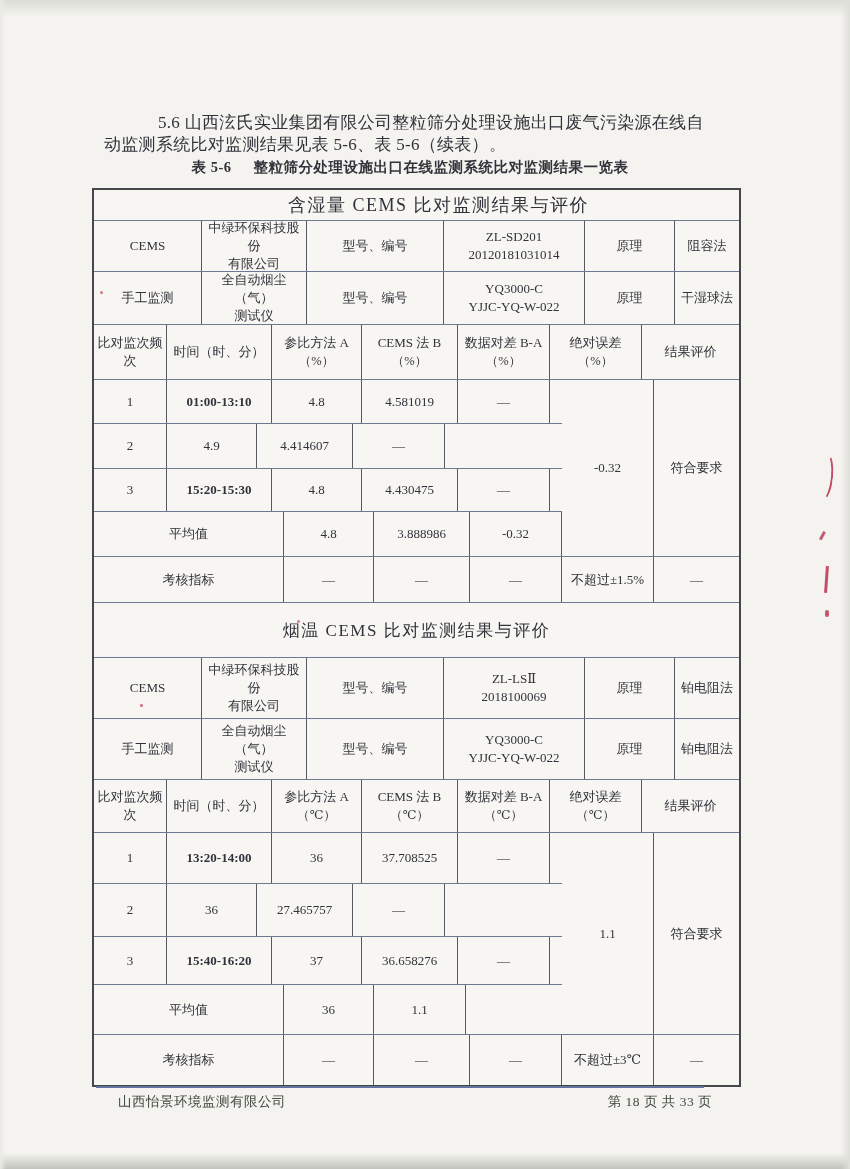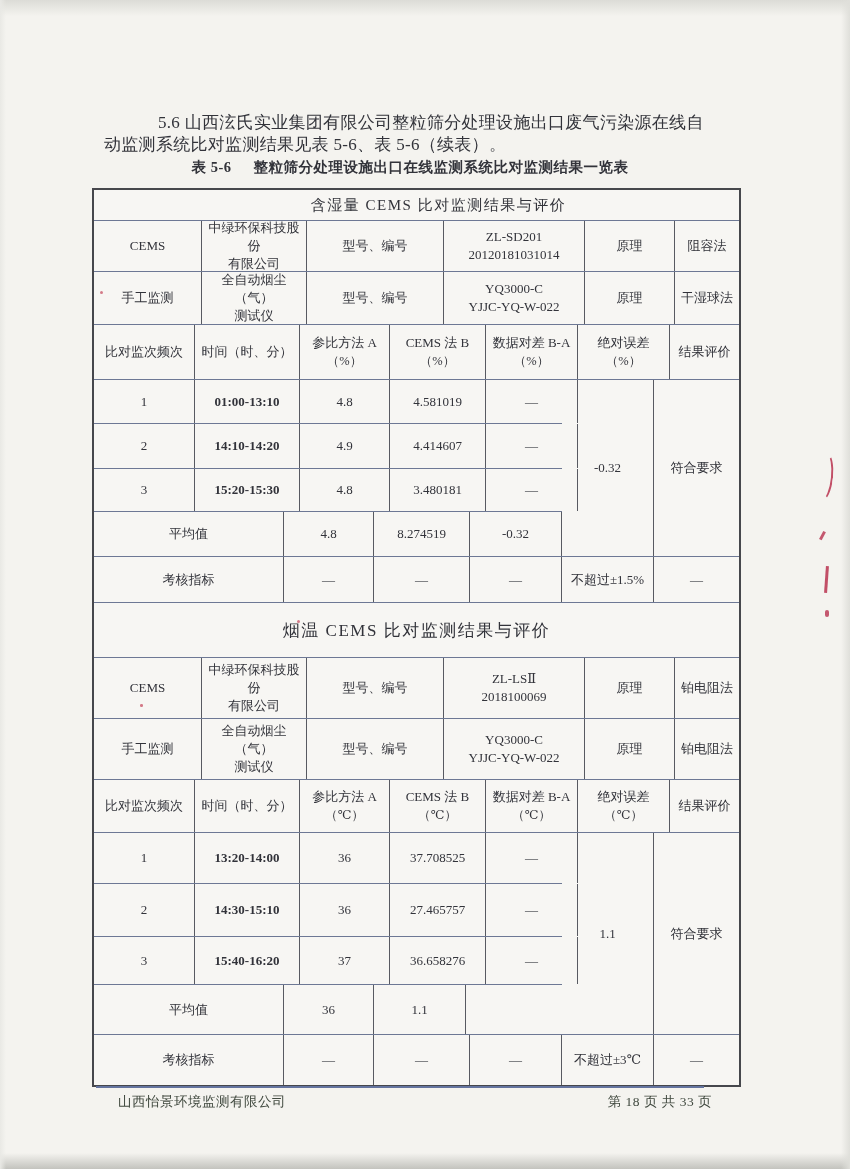--- a/index.html
+++ b/index.html
@@ -30,24 +30,24 @@
   .tbl{position:absolute;left:92px;top:188px;width:645px;
     border:2px solid #46474c;background:rgba(255,255,255,.25);}
   .r{display:flex;border-top:1px solid #6d7894;}
   .r.noline{border-top:none;}
   .c{flex-shrink:0;box-sizing:border-box;border-right:1px solid #585a61;
     display:flex;flex-direction:column;align-items:center;justify-content:center;
     text-align:center;font-size:13px;line-height:18px;padding:1px 2px;}
   .c.no-r{border-right:none;flex:1;}
   .sec-title{display:flex;align-items:center;justify-content:center;
     letter-spacing:1.5px;}
-  .s1{font-size:15px;padding-left:44px;}
+  .s1{font-size:18px;padding-left:44px;}
   .s2{font-size:17px;font-family:Liberation Serif, serif;}
   
-  .w1{width:101px}.w2{width:105px}.w3{width:90px}.w4{width:96px}
+  .w1{width:73px}.w2{width:105px}.w3{width:90px}.w4{width:96px}
   .w5{width:92px}.w6{width:92px}.w7{width:85px}
   .w12{width:190px}
   
   .we1{width:108px}.we2{width:105px}.we3{width:137px}.we4{width:141px}
   .we5{width:90px}.we6{width:87px}
   
   .measwrap{display:flex;border-top:1px solid #6d7894;}
   .stack{display:flex;flex-direction:column;width:468px;flex-shrink:0;}
   .stack .r:first-child{border-top:none;}
   .bold{font-weight:bold;}
@@ -150,36 +150,35 @@
       <div class="stack">
         <div class="r" style="height:43px">
           <div class="c w1">1</div>
           <div class="c w2 bold">01:00-13:10</div>
           <div class="c w3">4.8</div>
           <div class="c w4">4.581019</div>
           <div class="c w5 dash">—</div>
         </div>
         <div class="r" style="height:44px">
           <div class="c w1">2</div>
-          <div class="c w2 bold">14:10-14:20</div>
           <div class="c w3">4.9</div>
           <div class="c w4">4.414607</div>
           <div class="c w5 dash">—</div>
         </div>
         <div class="r" style="height:42px">
           <div class="c w1">3</div>
           <div class="c w2 bold">15:20-15:30</div>
           <div class="c w3">4.8</div>
-          <div class="c w4">3.480181</div>
+          <div class="c w4">4.430475</div>
           <div class="c w5 dash">—</div>
         </div>
         <div class="r" style="height:44px">
           <div class="c w12">平均值</div>
           <div class="c w3">4.8</div>
-          <div class="c w4">8.274519</div>
+          <div class="c w4">3.888986</div>
           <div class="c w5">-0.32</div>
         </div>
       </div>
       <div class="c w6">-0.32</div>
       <div class="c w7 no-r">符合要求</div>
     </div>
 
     <div class="r" style="height:45px">
       <div class="c w12">考核指标</div>
       <div class="c w3 dash">—</div>
@@ -247,21 +246,20 @@
       <div class="stack">
         <div class="r" style="height:50px">
           <div class="c w1">1</div>
           <div class="c w2 bold">13:20-14:00</div>
           <div class="c w3">36</div>
           <div class="c w4">37.708525</div>
           <div class="c w5 dash">—</div>
         </div>
         <div class="r" style="height:52px">
           <div class="c w1">2</div>
-          <div class="c w2 bold">14:30-15:10</div>
           <div class="c w3">36</div>
           <div class="c w4">27.465757</div>
           <div class="c w5 dash">—</div>
         </div>
         <div class="r" style="height:47px">
           <div class="c w1">3</div>
           <div class="c w2 bold">15:40-16:20</div>
           <div class="c w3">37</div>
           <div class="c w4">36.658276</div>
           <div class="c w5 dash">—</div>

